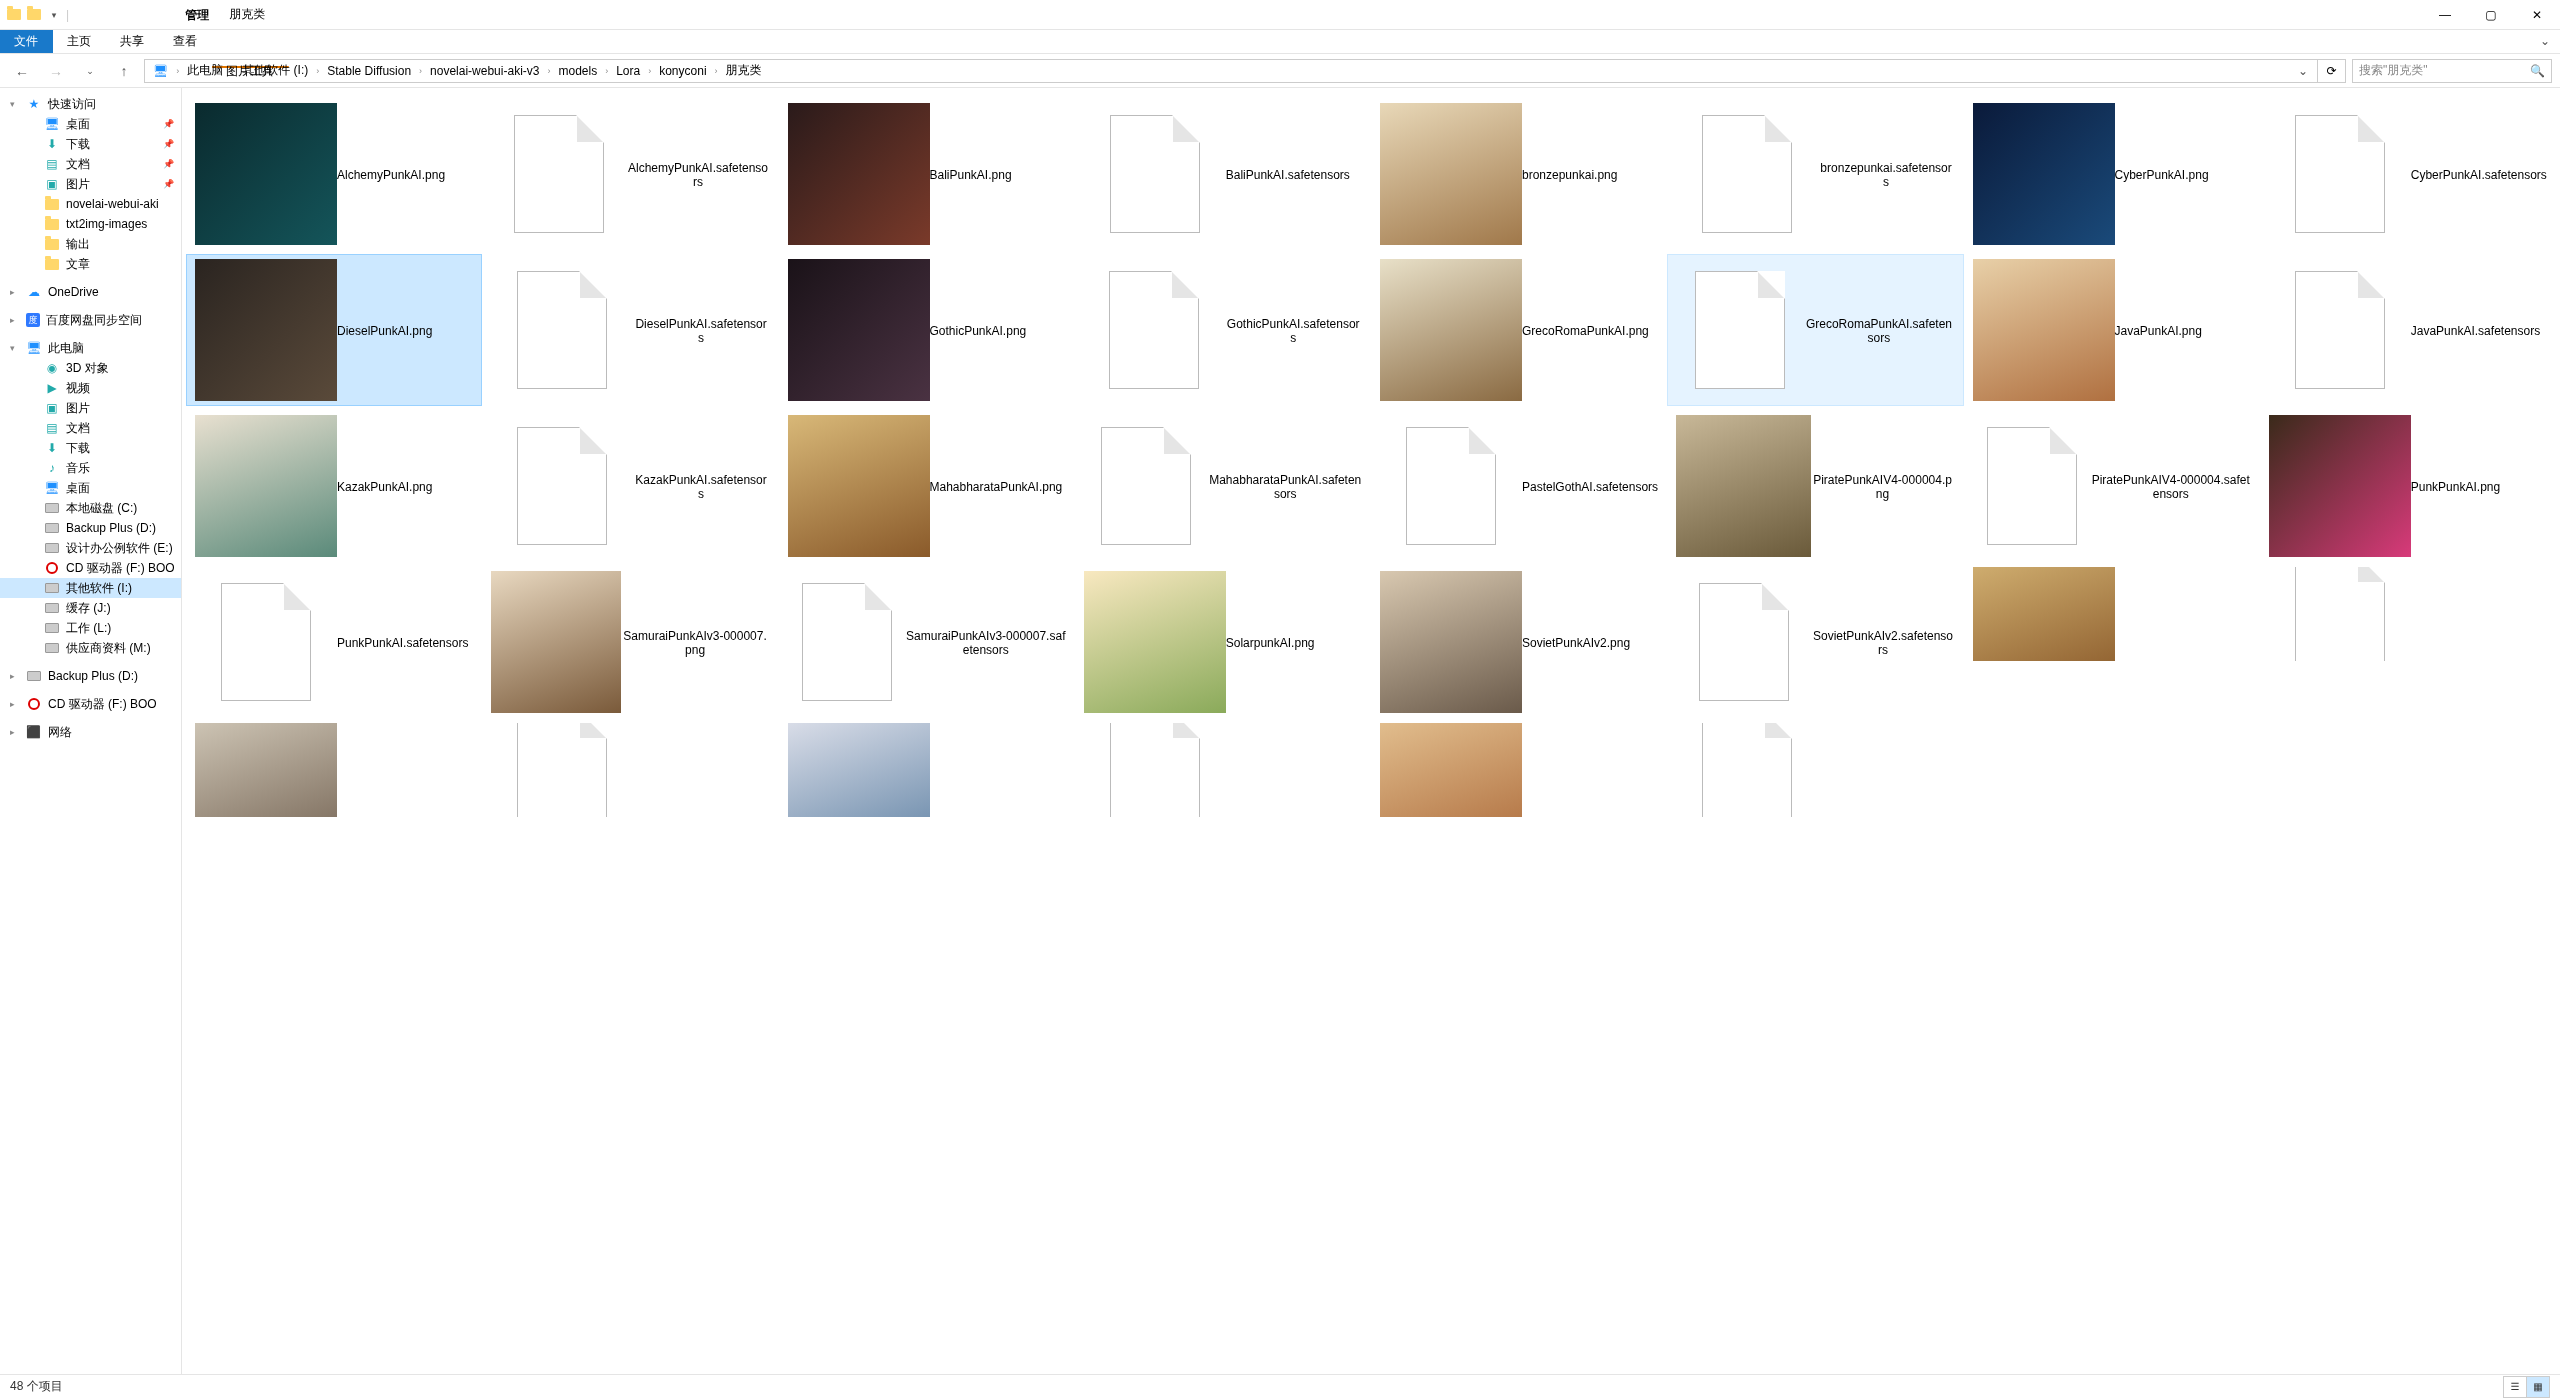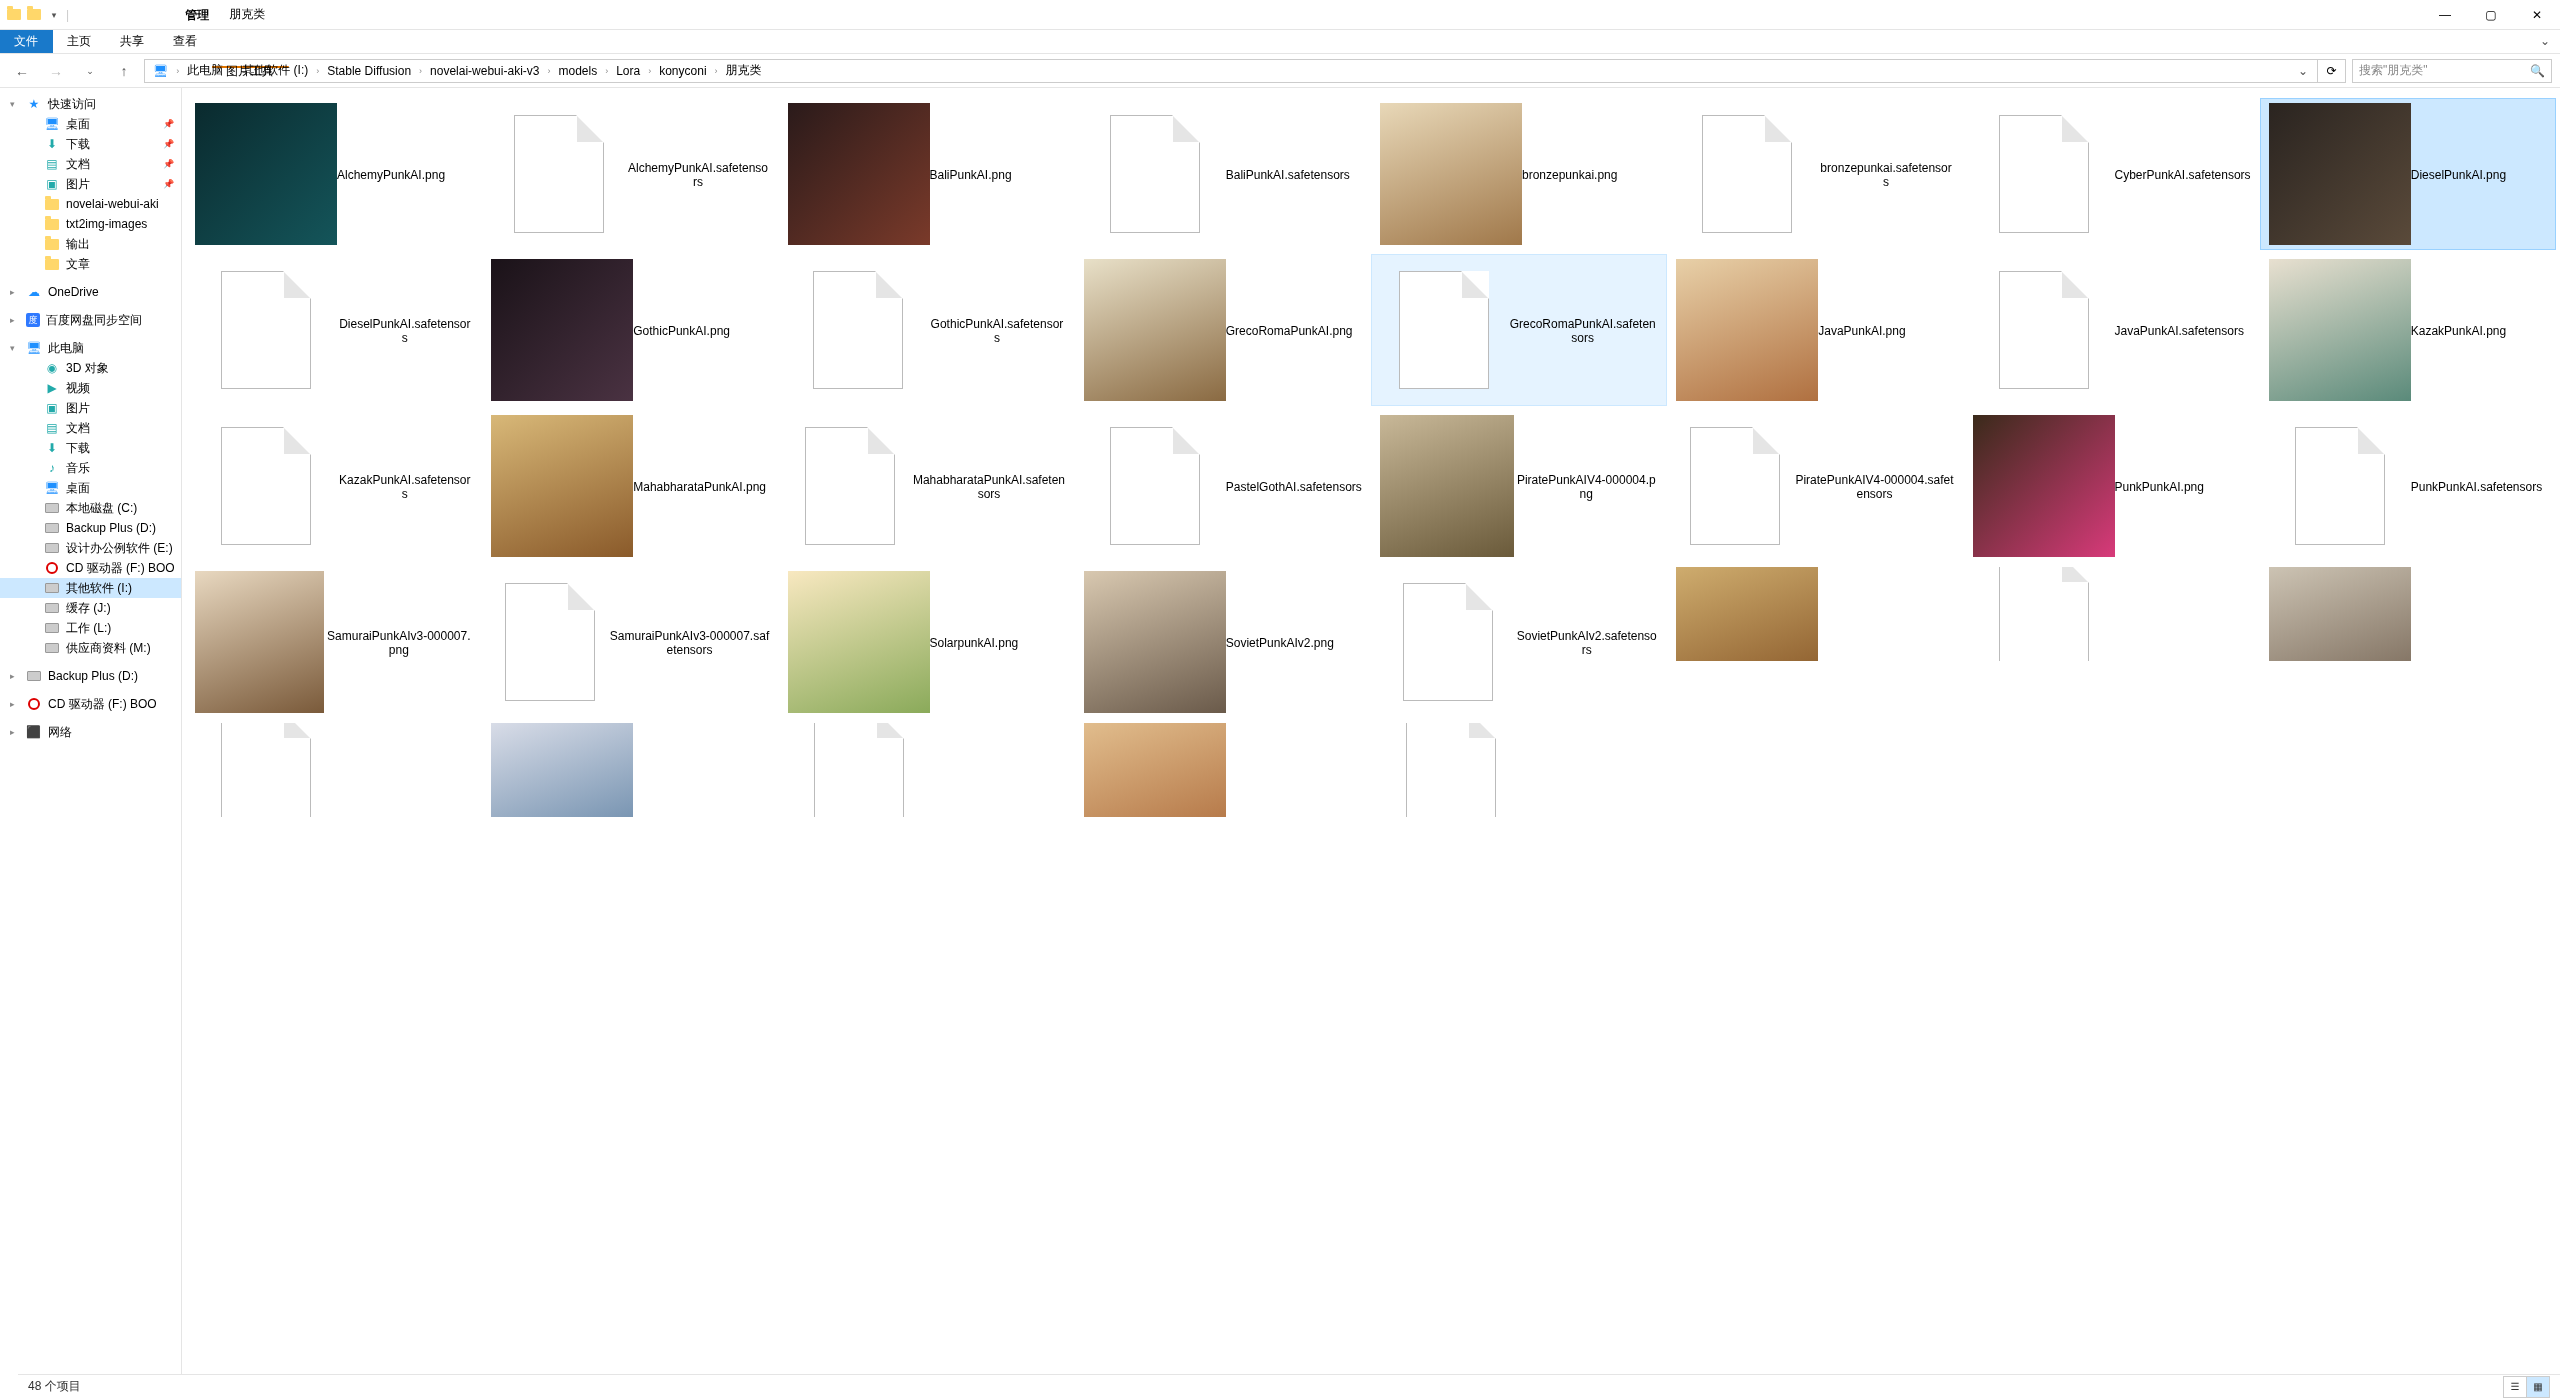--- a/index.html
+++ b/index.html
@@ -44,21 +44,21 @@
 .cell { display: flex; flex-direction: row; align-items: center; padding: 4px 8px; border: 1px solid transparent; }
 .cell.selected { background: #cce8ff; border: 1px solid #99d1ff; }
 .cell.hover { background: #e5f3ff; border: 1px solid #cce8ff; }
 .thumb { width: 142px; height: 142px; display: flex; align-items: center; justify-content: center; }
 .thumb.img { background: linear-gradient(135deg,#223,#556); display:flex; align-items:center; justify-content:center; color:#bbb; font-size:9px; text-align:center; overflow:hidden; }
 .thumb.file { position:relative; }
 .file-shape { width: 90px; height: 118px; background: #fff; border: 1px solid #bbb; position: relative; }
 .file-shape:before { content: ''; position: absolute; top: -1px; right: -1px; width: 0; height: 0; border-left: 28px solid transparent; border-top: 28px solid #fff; }
 .file-shape:after { content: ''; position: absolute; top: 0; right: 0; width: 0; height: 0; border-left: 26px solid #e5e5e5; border-top: 26px solid transparent; }
 .fname { font-size: 12px; text-align: center; padding-top: 2px; max-width: 160px; word-break: break-all; }
-.statusbar { height: 24px; border-top: 1px solid #e5e5e5; display: flex; align-items: center; padding: 11px 10px; font-size: 12px; color: #333; margin-left: 18px; }
+.statusbar { height: 24px; border-top: 1px solid #e5e5e5; display: flex; align-items: center; padding: 11px 10px; font-size: 12px; color: #333; }
 .statusbar .views { margin-left:auto; display:flex; }
 .statusbar .vbtn { width:24px; height:22px; border:1px solid #ccc; display:flex; align-items:center; justify-content:center; margin-left:-1px; font-size:10px; }
 
 .content::-webkit-scrollbar { width: 17px; }
 .content::-webkit-scrollbar-track { background: #f0f0f0; }
 .content::-webkit-scrollbar-thumb { background: #c1c1c1; }
 </style>
 </head>
 <body>
 
@@ -345,20 +345,24 @@
           <div class="thumb img" style="background:linear-gradient(160deg,#e8d8b8,#a0784a);"></div>
           <div class="fname">bronzepunkai.png</div>
         </div>
         <div class="cell">
           <div class="thumb file">
             <div class="file-shape"></div>
           </div>
           <div class="fname">bronzepunkai.safetensors</div>
         </div>
         <div class="cell">
+          <div class="thumb img" style="background:linear-gradient(135deg,#0a1a3a,#1a4a7a);"></div>
+          <div class="fname">CyberPunkAI.png</div>
+        </div>
+        <div class="cell">
           <div class="thumb file">
             <div class="file-shape"></div>
           </div>
           <div class="fname">CyberPunkAI.safetensors</div>
         </div>
         <div class="cell selected">
           <div class="thumb img" style="background:linear-gradient(135deg,#2a2420,#5a4a3a);"></div>
           <div class="fname">DieselPunkAI.png</div>
         </div>
         <div class="cell">

